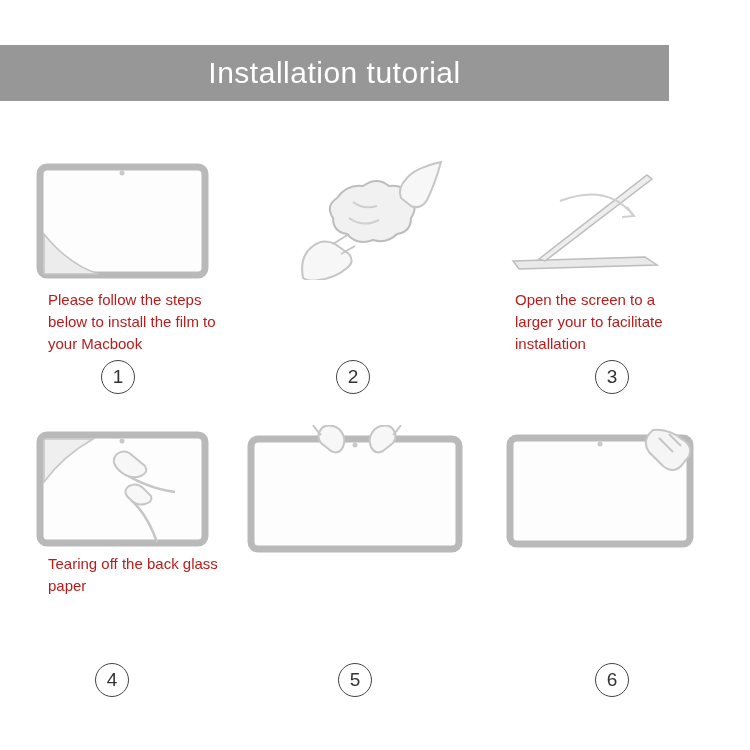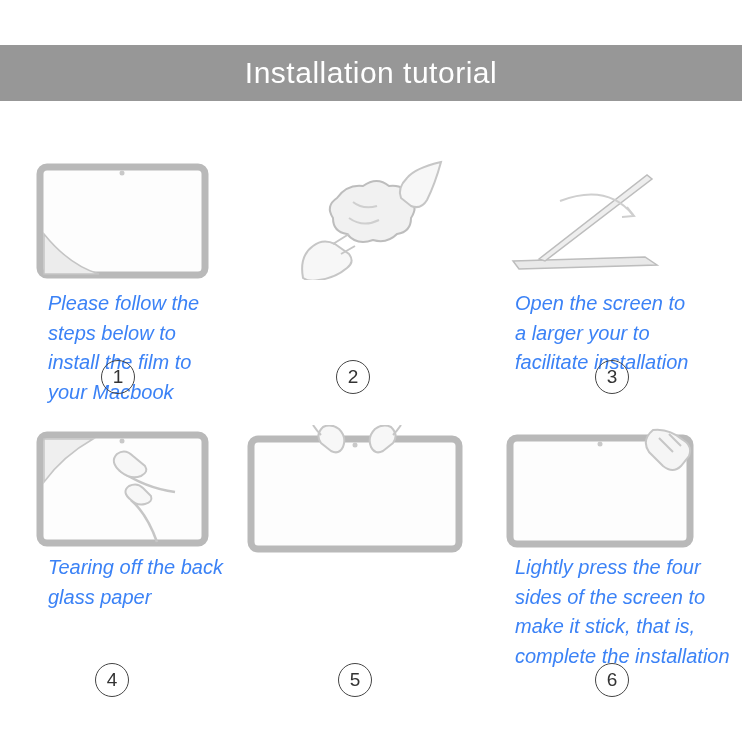--- a/index.html
+++ b/index.html
@@ -1,27 +1,27 @@
 <!DOCTYPE html>
 <html><head>
 <meta charset="utf-8">
 <style>
   html,body{margin:0;padding:0;background:#ffffff;}
   .page{
     position:relative;width:750px;height:750px;background:#ffffff;overflow:hidden;
     font-family:"Liberation Sans",sans-serif;color:#3c3c3c;
   }
   .header{
-    position:absolute;left:0;top:45px;width:742px;height:56px;
+    position:absolute;left:0;top:45px;width:669px;height:56px;
     background:#979797;display:flex;align-items:center;justify-content:center;
   }
   .header-title{color:#ffffff;font-size:30px;letter-spacing:0.5px;}
   .illu{position:absolute;}
   .step-text{
-    position:absolute;font-size:20px;line-height:1.48;color:#3b82f6;font-style:italic;
+    position:absolute;font-size:15px;line-height:1.48;color:#b91c1c;
   }
   .step-num{
     position:absolute;width:34px;height:34px;border:1.6px solid #454545;border-radius:50%;
     display:flex;align-items:center;justify-content:center;
     font-size:19px;color:#333;box-sizing:border-box;
   }
   svg{display:block;}
 </style>
 </head>
 <body>
@@ -78,16 +78,15 @@
     <path d="M68 0 q4 6 8 10 M156 0 q-4 6 -8 10" stroke="#c6c6c6" stroke-width="2" fill="none"></path>
   </svg>
   <div class="step-num" style="left:338px;top:663px;">5</div>
 
   <svg class="illu" style="left:505px;top:428px;" width="190" height="122" viewBox="0 0 190 122">
     <rect x="5" y="10" width="180" height="106" rx="7" fill="#fdfdfd" stroke="#b9b9b9" stroke-width="7"></rect>
     <circle cx="95" cy="16" r="2.5" fill="#c9c9c9"></circle>
     <path d="M148 2 q-12 10 -4 22 l14 14 q10 8 18 0 l8 -10 q4 -10 -6 -16 q-14 -12 -30 -10 z" fill="#f5f5f5" stroke="#c6c6c6" stroke-width="2"></path>
     <path d="M154 10 l14 14 M164 6 l12 12" stroke="#c6c6c6" stroke-width="2" fill="none"></path>
   </svg>
-  <div class="step-text" style="left:515px;top:553px;width:222px;">Lightly press the four sides of the screen to make it stick, that is, complete the installation</div>
   <div class="step-num" style="left:595px;top:663px;">6</div>
 
 </div>
 
 </body></html>

